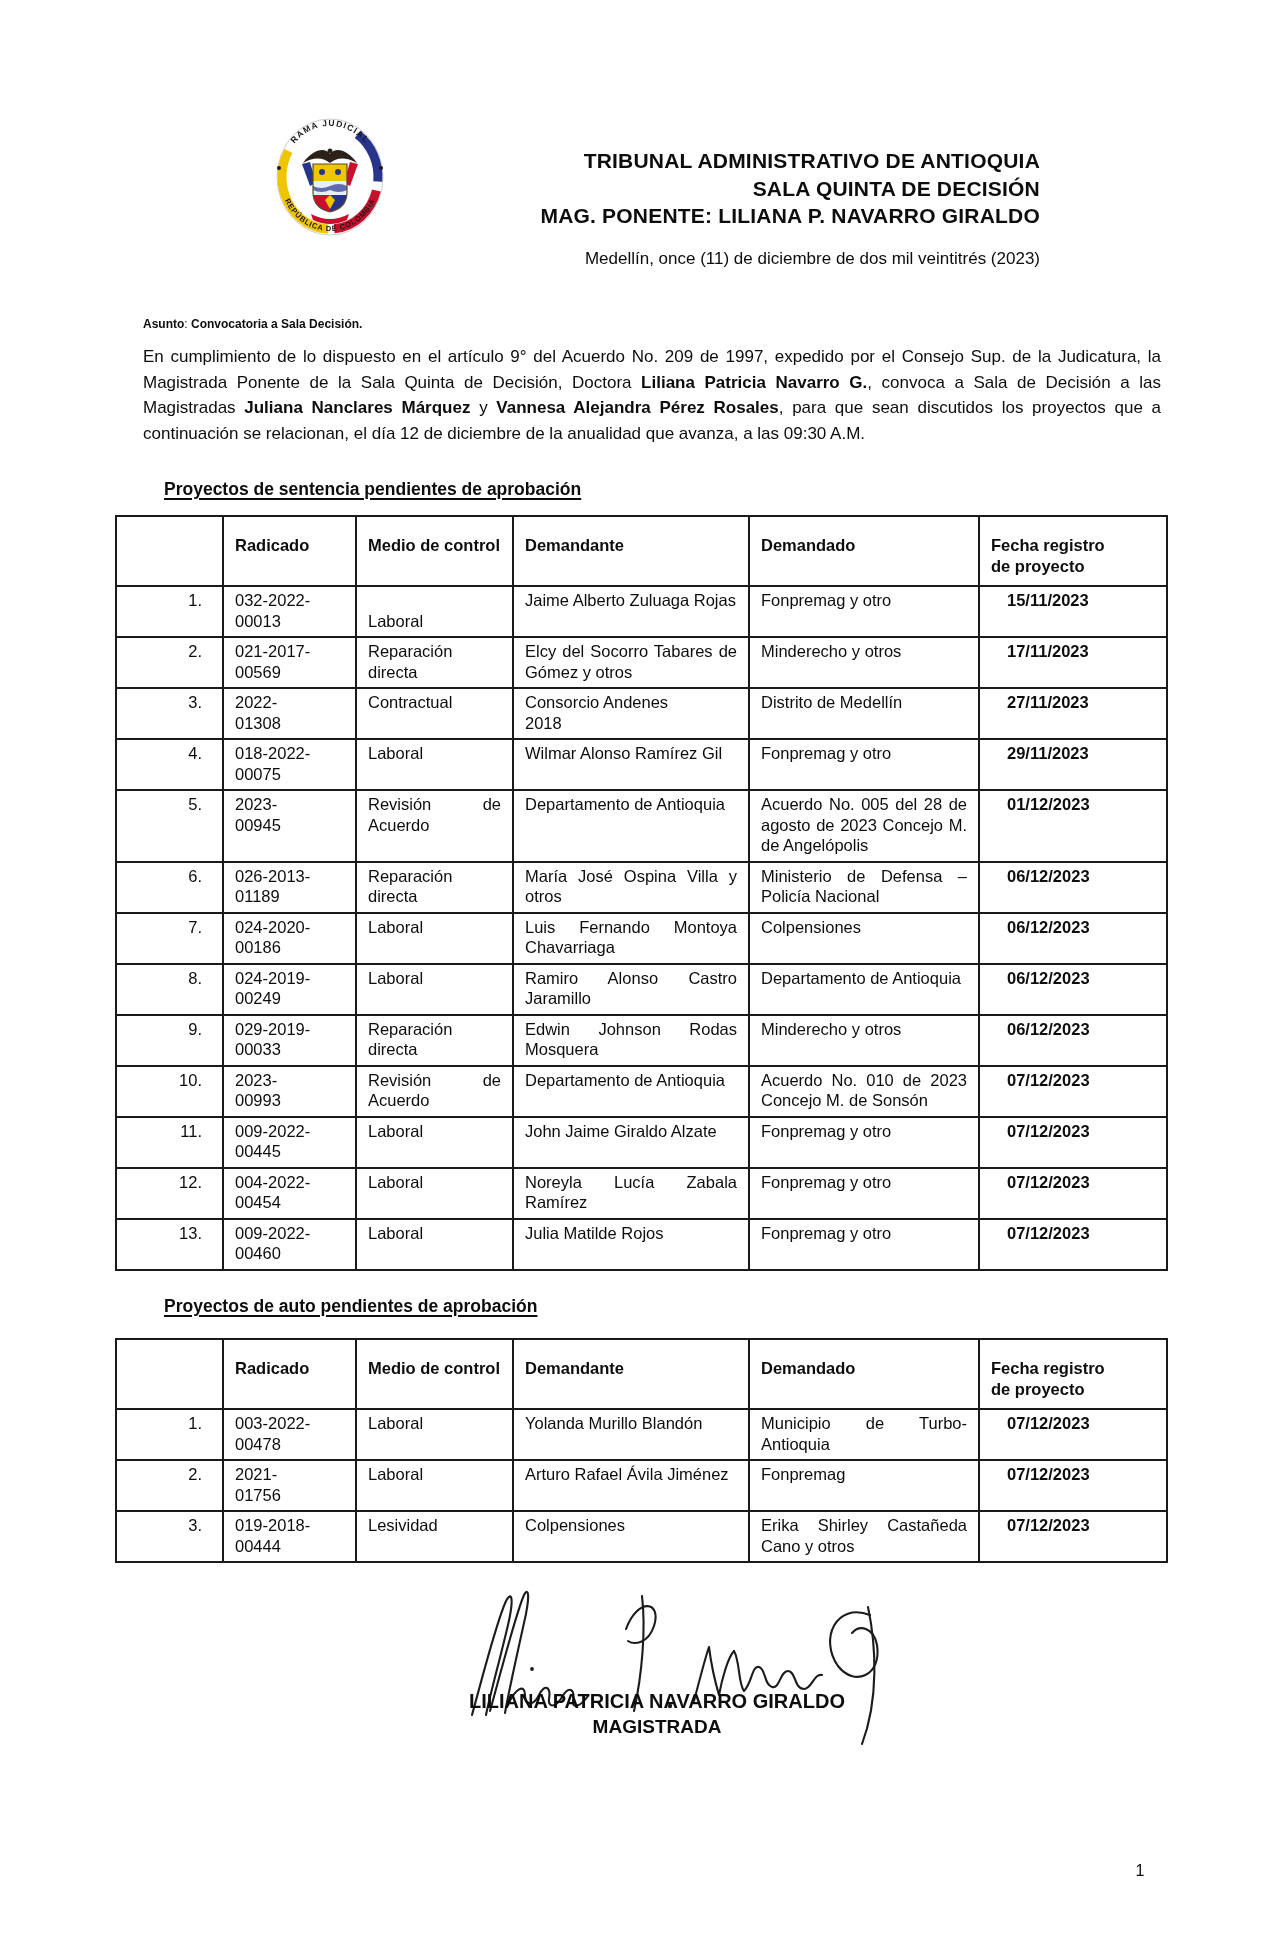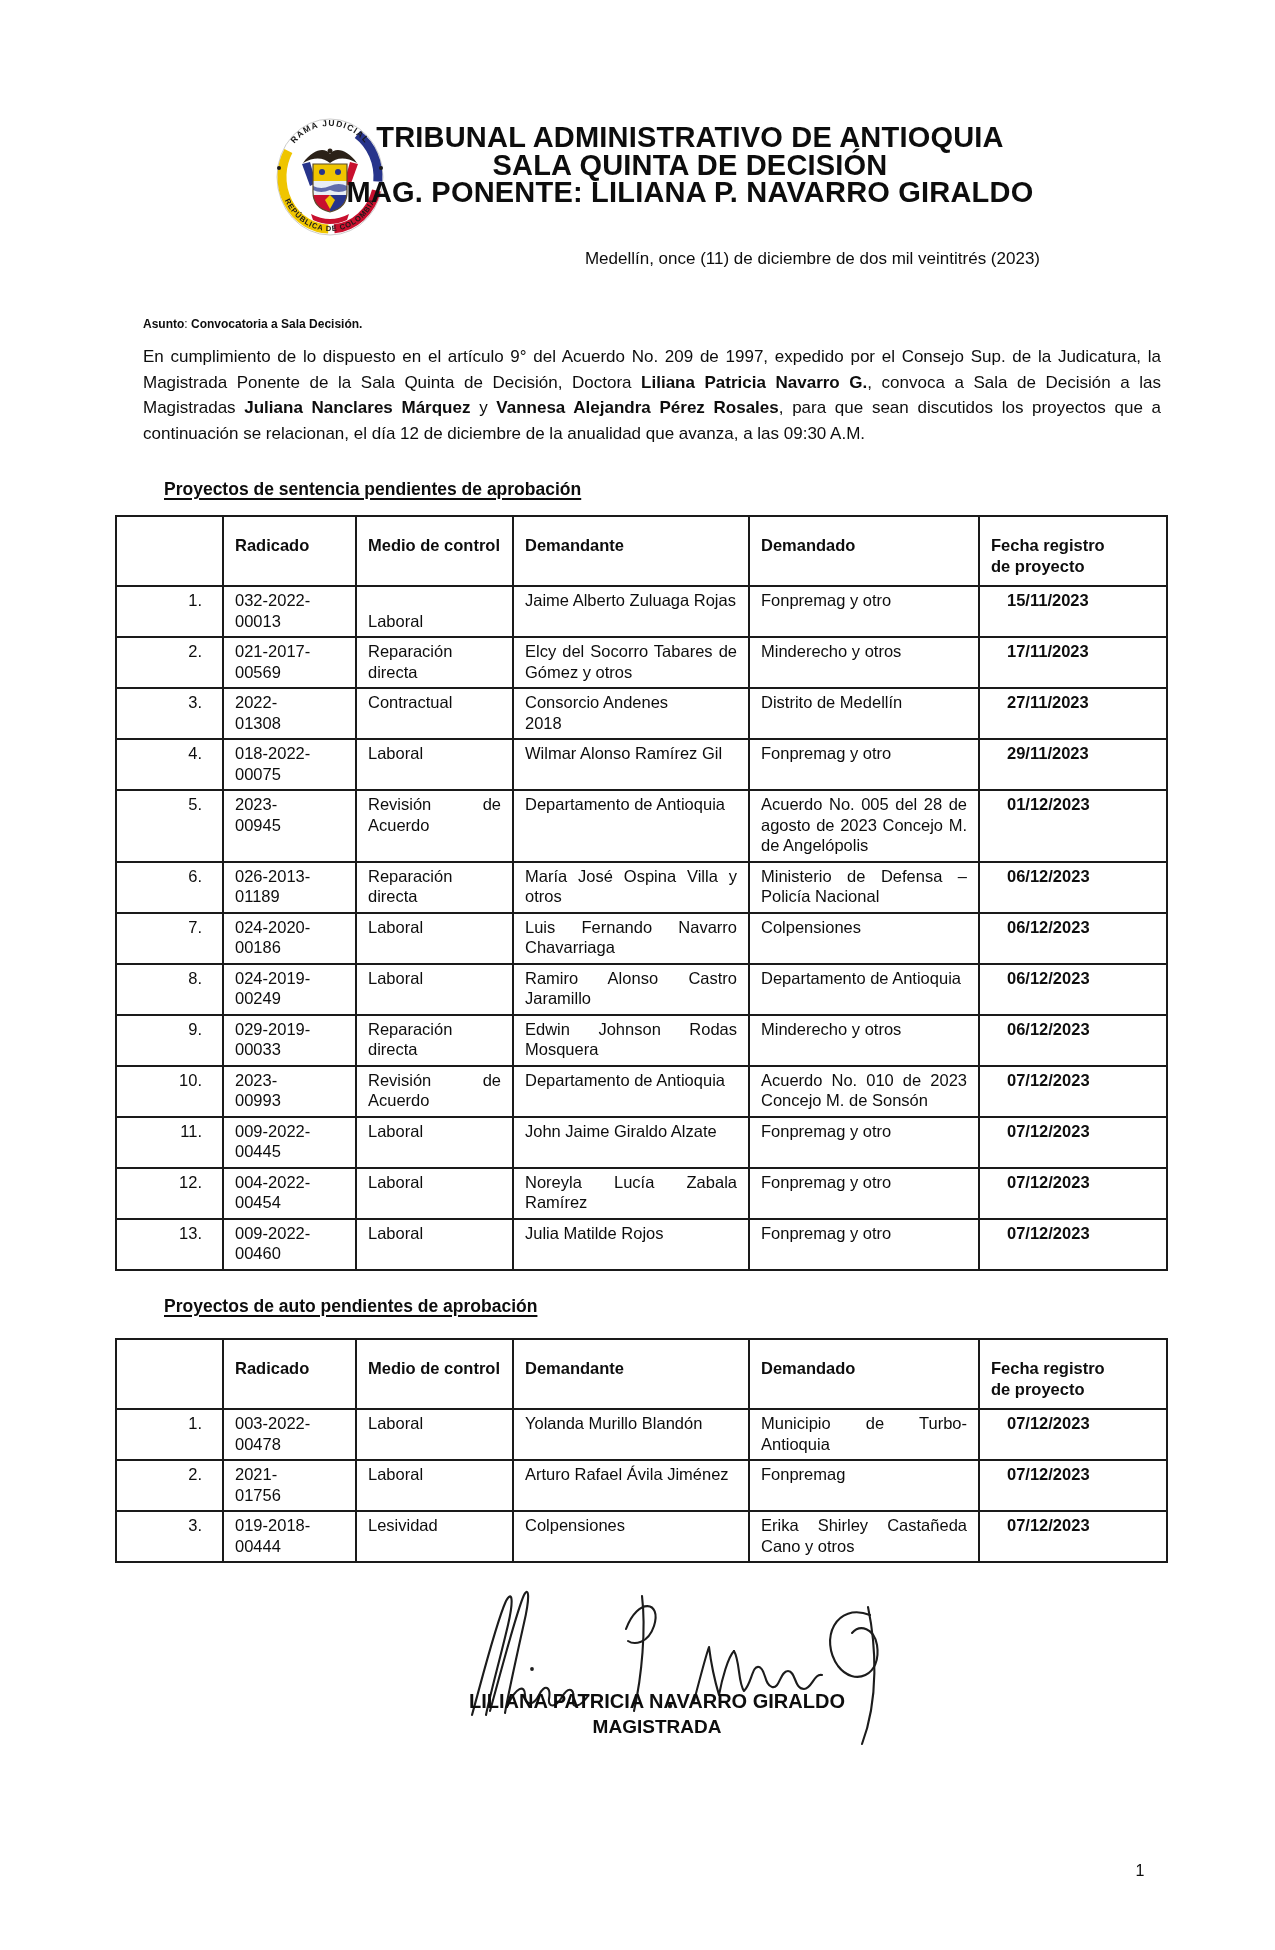--- a/index.html
+++ b/index.html
@@ -10,22 +10,22 @@
     background:#ffffff;
     font-family:"Liberation Sans","DejaVu Sans",sans-serif;
     color:#0d0d0d;
     overflow:hidden;
   }
   .b{font-weight:bold;}
 
   
   .logo{position:absolute;left:275px;top:118px;width:110px;height:120px;}
   .titles{
-    position:absolute;left:340px;top:124px;width:700px;
-    text-align:center;font-weight:bold;font-size:29px;line-height:27.5px;
+    position:absolute;left:340px;top:147px;width:700px;
+    text-align:right;font-weight:bold;font-size:21px;line-height:27.5px;
     letter-spacing:.2px;
   }
   .dateline{
     position:absolute;left:340px;top:249px;width:700px;
     text-align:right;font-size:17px;
   }
 
   
   .subject{position:absolute;left:143px;top:317px;width:1018px;font-size:12px;}
   .bodypara{
@@ -212,21 +212,21 @@
             <td class="c-medio">Reparación directa</td>
             <td class="c-demandante">María José Ospina Villa y otros</td>
             <td class="c-demandado">Ministerio de Defensa – Policía Nacional</td>
             <td class="c-fecha">06/12/2023</td>
           </tr>
           <tr>
             <td class="c-num">7.</td>
             <td class="c-radicado">024-2020-
 00186</td>
             <td class="c-medio">Laboral</td>
-            <td class="c-demandante">Luis Fernando Navarro Chavarriaga</td>
+            <td class="c-demandante">Luis Fernando Montoya Chavarriaga</td>
             <td class="c-demandado">Colpensiones</td>
             <td class="c-fecha">06/12/2023</td>
           </tr>
           <tr>
             <td class="c-num">8.</td>
             <td class="c-radicado">024-2019-
 00249</td>
             <td class="c-medio">Laboral</td>
             <td class="c-demandante">Ramiro Alonso Castro Jaramillo</td>
             <td class="c-demandado">Departamento de Antioquia</td>

